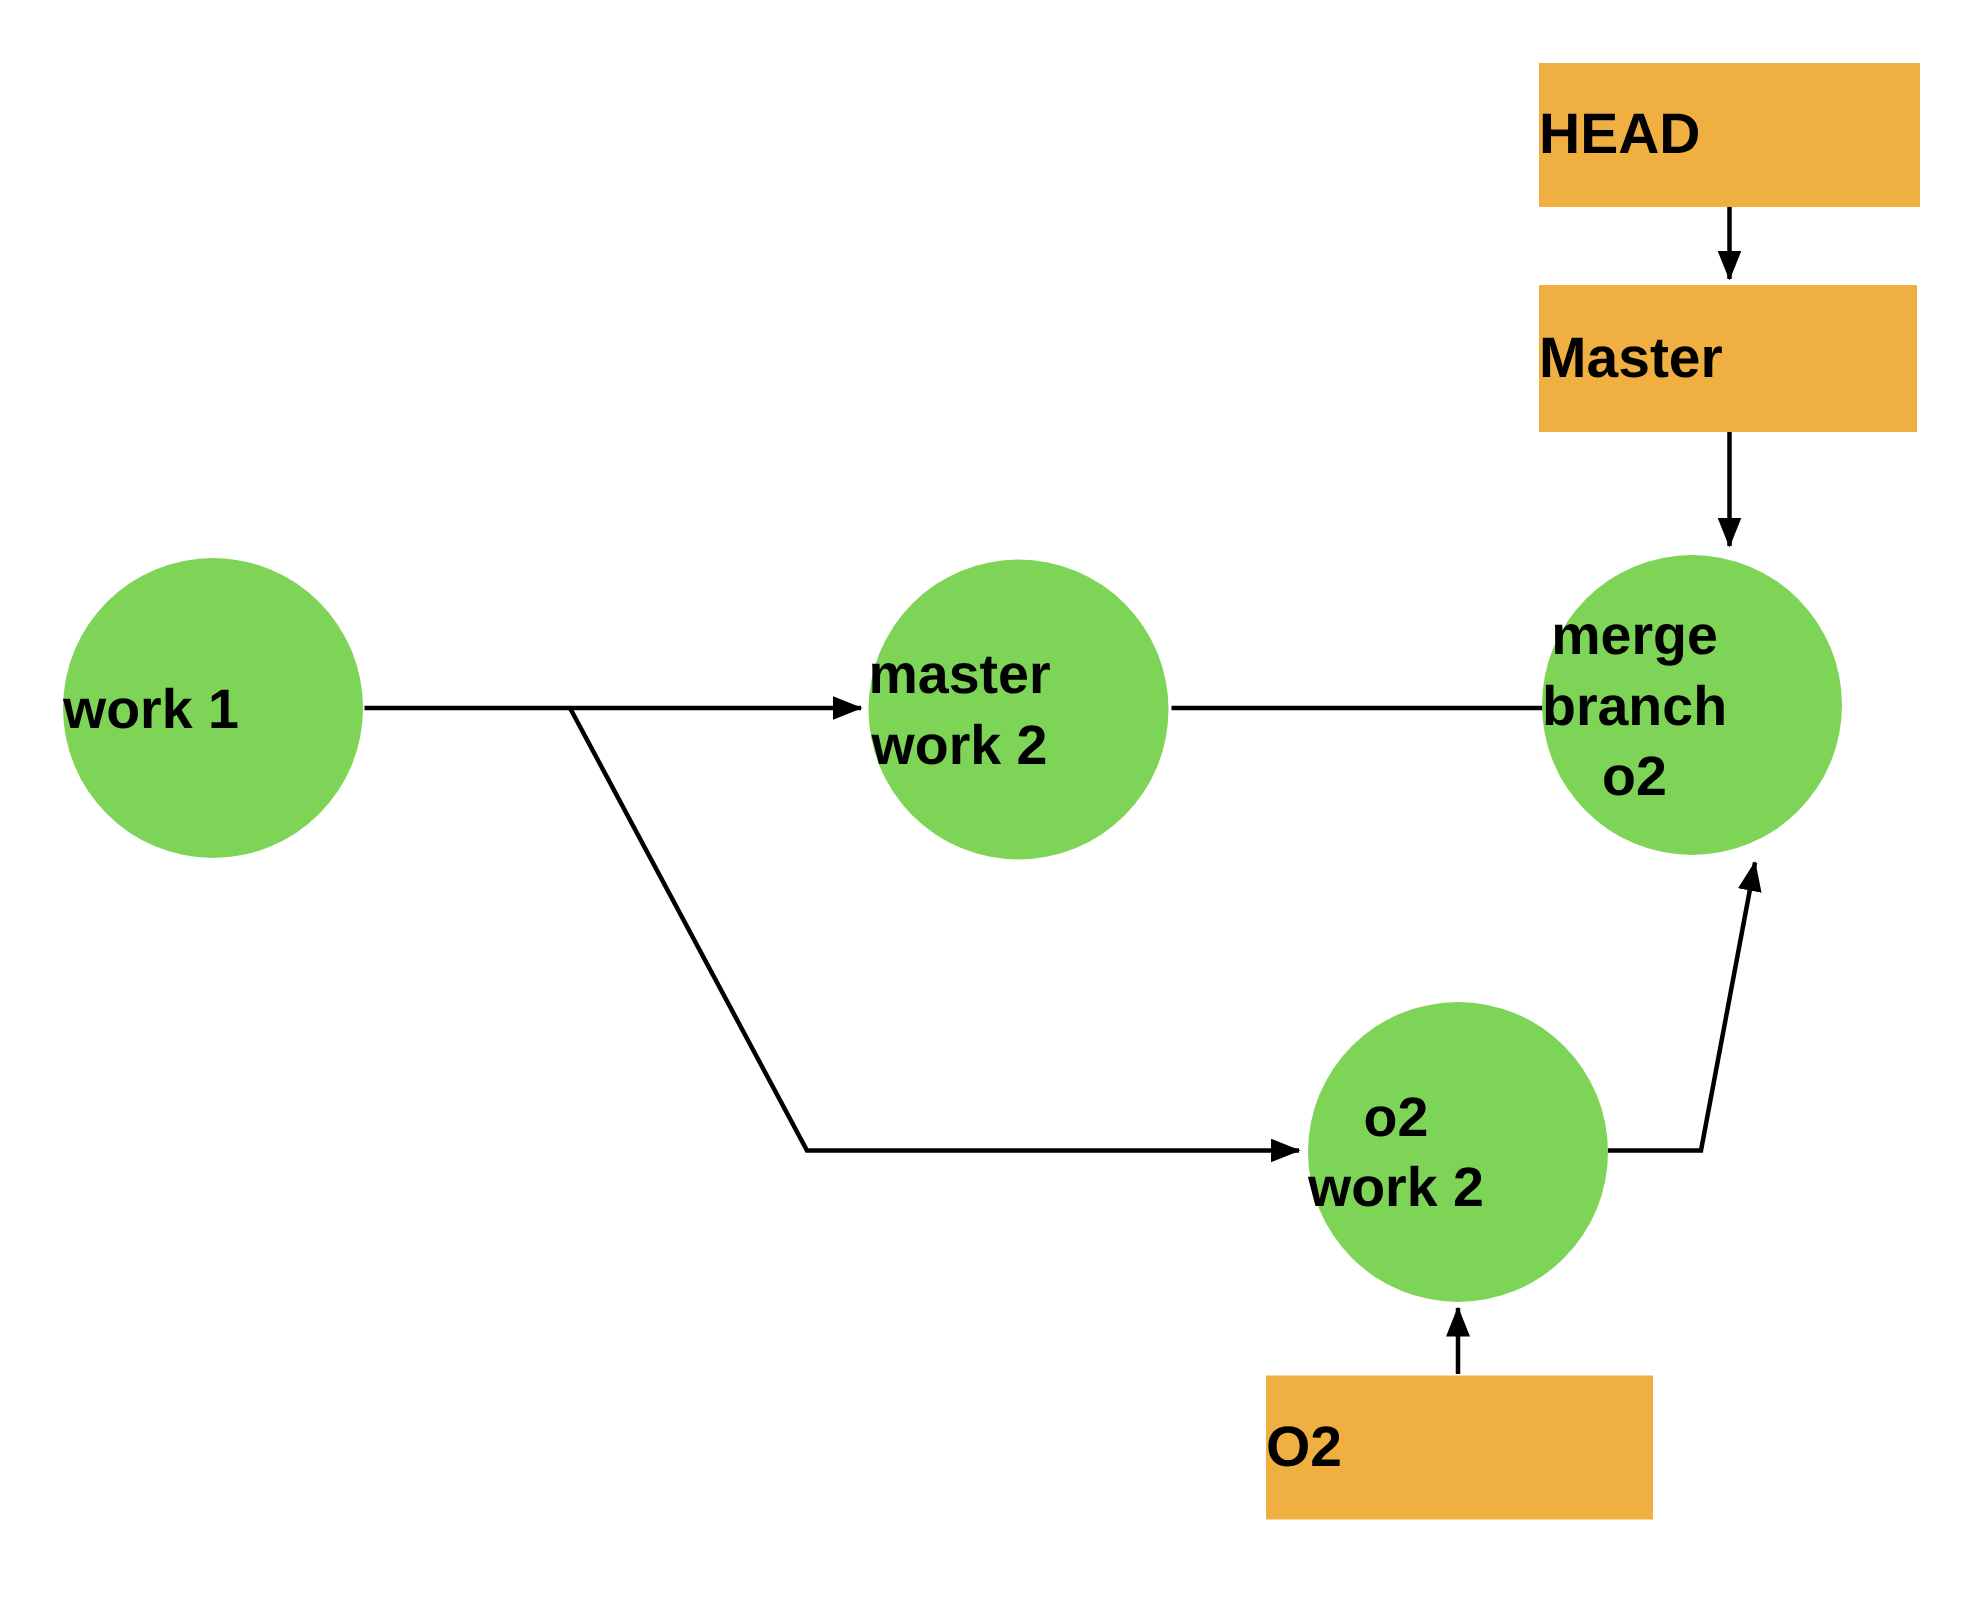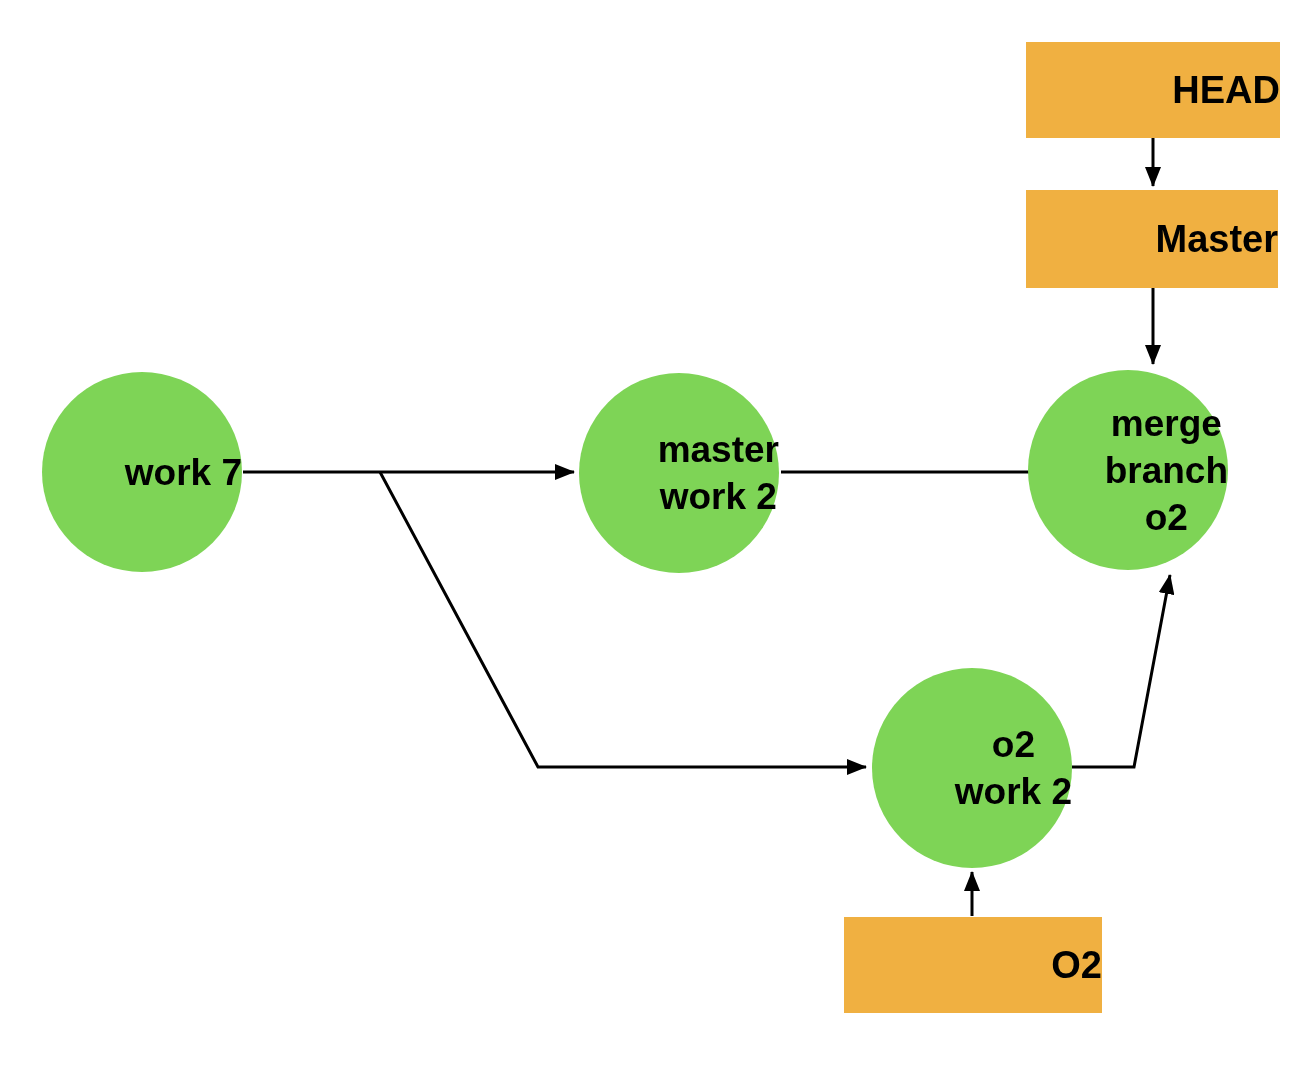--- a/index.html
+++ b/index.html
@@ -24,21 +24,21 @@
   }
   .edge {
     fill: none;
     stroke: var(--edge, #000000);
     stroke-width: 3;
   }
   .node, .ref-box {
     position: absolute;
     display: flex;
     align-items: center;
-    justify-content: flex-end;
+    justify-content: flex-start;
     text-align: center;
     color: var(--text, #000000);
     font-weight: 600;
   }
   .node {
     width: 200px;
     height: 200px;
     border-radius: 50%;
     background: var(--commit-fill, #7ED456);
     font-size: 37px;
@@ -75,21 +75,21 @@
     <polyline class="edge" points="1153,138 1153,186" marker-end="url(#arrowhead)"></polyline>
     <polyline class="edge" points="1153,288 1153,364" marker-end="url(#arrowhead)"></polyline>
     <polyline class="edge" points="243,472 574,472" marker-end="url(#arrowhead)"></polyline>
     <polyline class="edge" points="781,472 1049,472" marker-end="url(#arrowhead)"></polyline>
     <polyline class="edge" points="380,472 538,767 866,767" marker-end="url(#arrowhead)"></polyline>
     <polyline class="edge" points="1072,767 1134,767 1170,575" marker-end="url(#arrowhead)"></polyline>
     <polyline class="edge" points="972,916 972,872" marker-end="url(#arrowhead)"></polyline>
   </svg>
 
   <div class="node" id="node-work1">
-    <span class="node-label">work 7</span>
+    <span class="node-label">work 1</span>
   </div>
 
   <div class="node" id="node-master-work2">
     <span class="node-label">master
 work 2</span>
   </div>
 
   <div class="node" id="node-merge-branch-o2">
     <span class="node-label">merge
 branch

